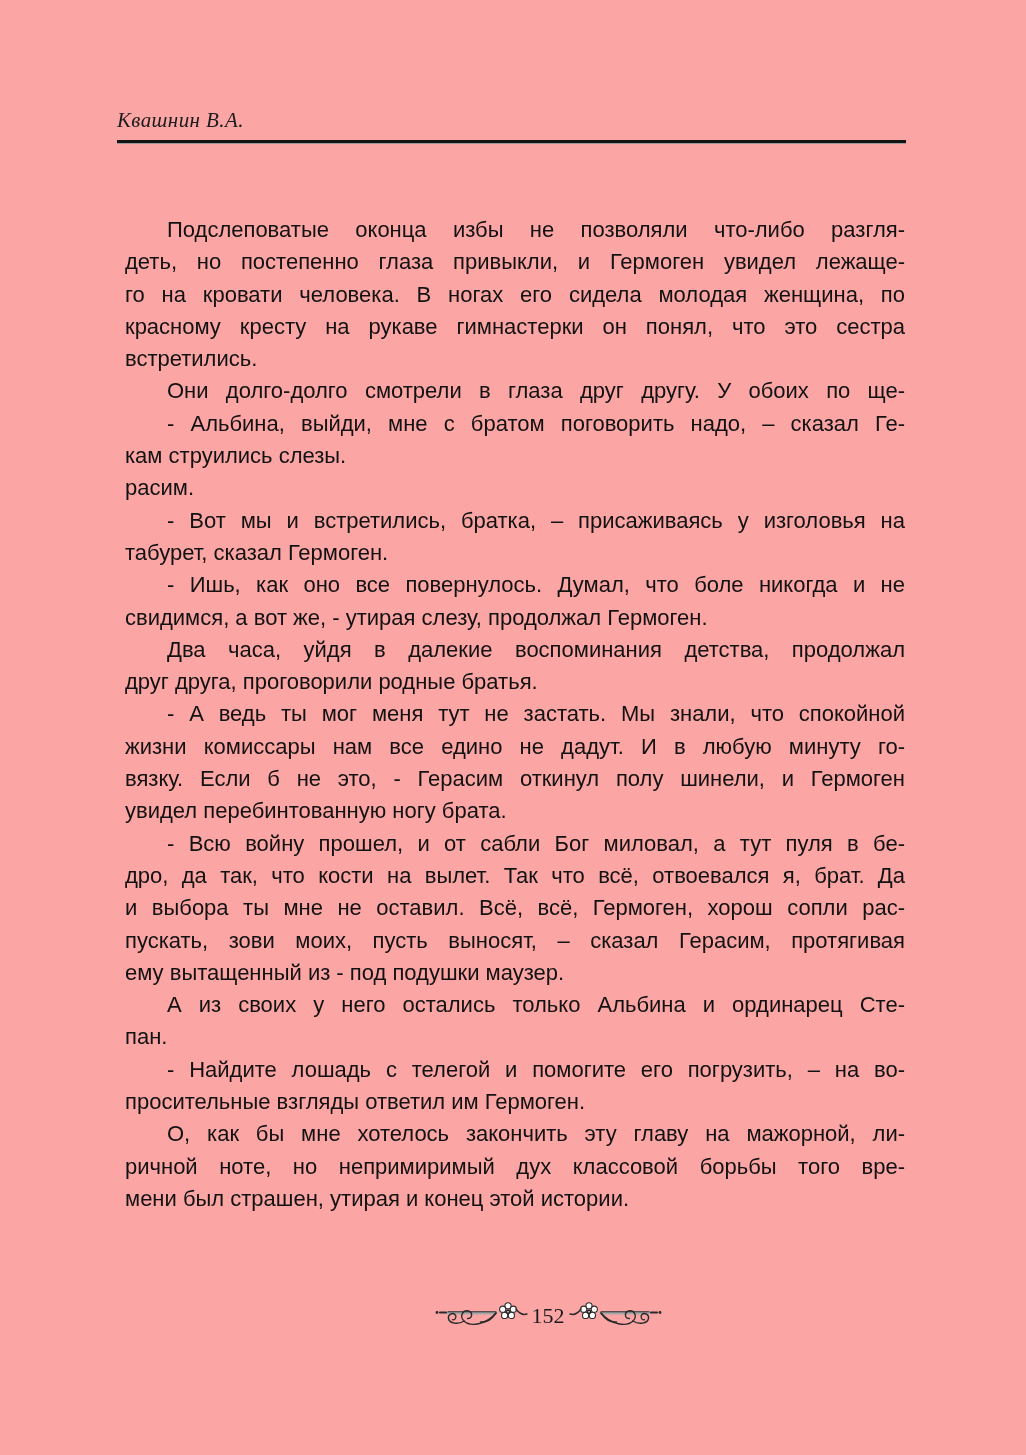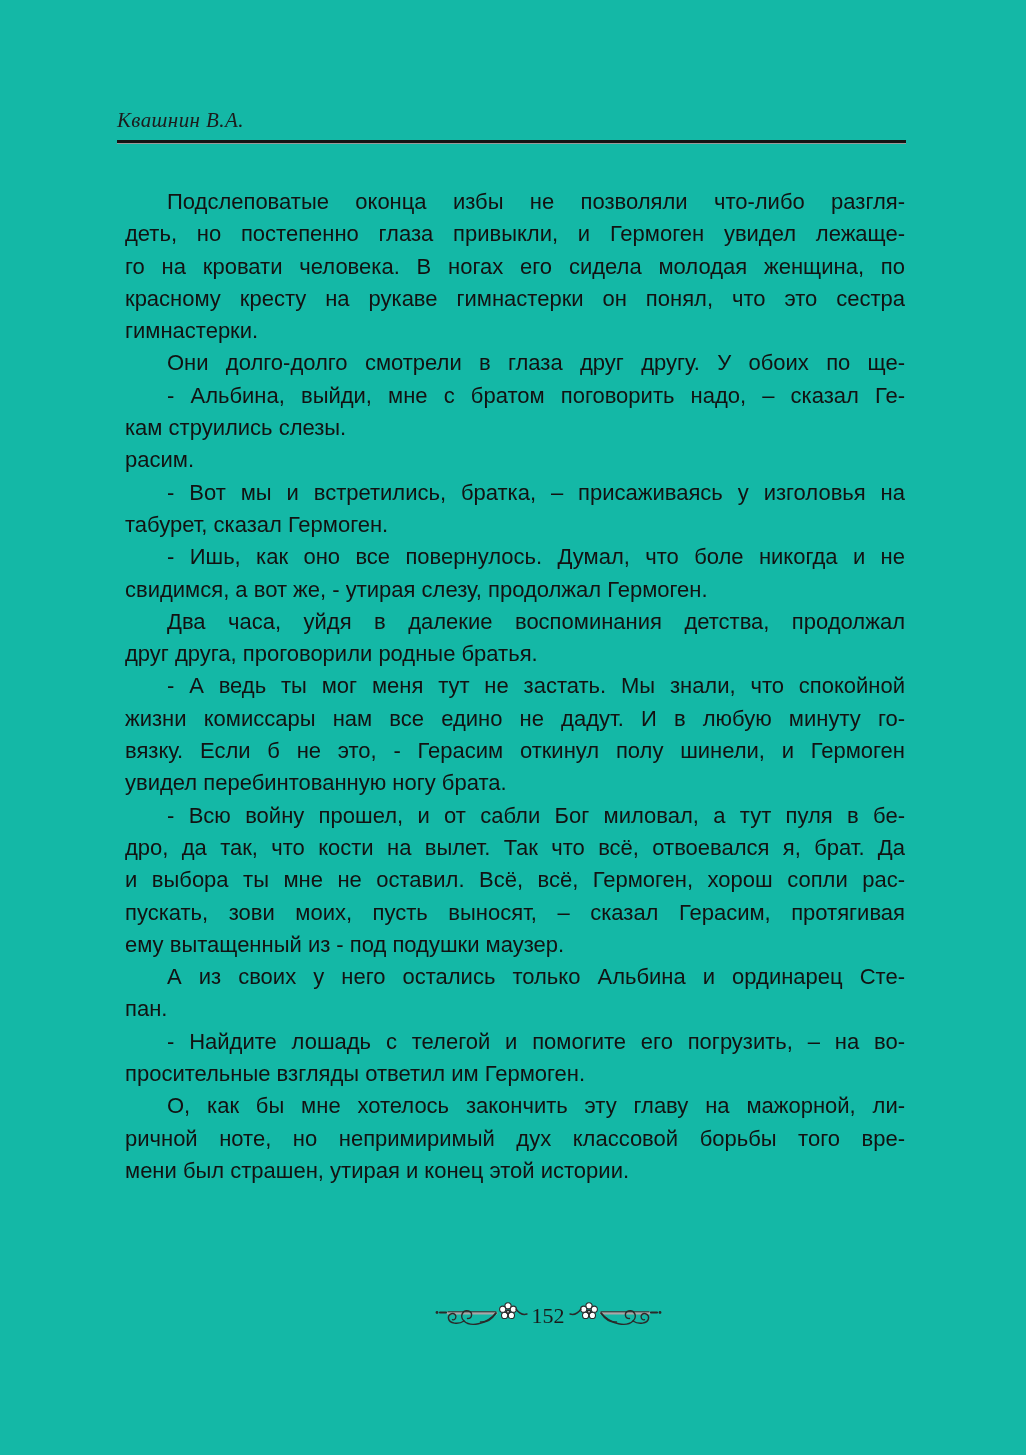--- a/index.html
+++ b/index.html
@@ -1,21 +1,21 @@
 <!DOCTYPE html>
 <html lang="ru"><head>
 <meta charset="utf-8">
 <style>
   html, body { margin: 0; padding: 0; background: #e8e8e8; }
   .page {
     position: relative;
     width: 1026px;
     height: 1455px;
     margin: 0 auto;
-    background: #14b8a6;
+    background: #fca5a5;
     overflow: hidden;
     font-family: "Liberation Sans", sans-serif;
     color: #161616;
   }
   .header-author {
     position: absolute;
     left: 117px;
     top: 108px;
     font-family: "Liberation Serif", serif;
     font-style: italic;
@@ -28,21 +28,21 @@
     position: absolute;
     left: 117px;
     top: 140px;
     width: 789px;
   }
   .header-rule .rule-main { height: 3px; background: #141414; }
   .header-rule .rule-shadow { height: 1px; background: #9a9a9a; }
   .page-body {
     position: absolute;
     left: 125px;
-    top: 186px;
+    top: 214px;
     width: 780px;
     font-size: 22px;
     line-height: 32.3px;
     color: #121212;
   }
   .line {
     text-align: justify;
     text-align-last: justify;
     white-space: normal;
   }
@@ -78,21 +78,21 @@
   <div class="header-rule">
     <div class="rule-main"></div>
     <div class="rule-shadow"></div>
   </div>
 
   <div class="page-body">
       <div class="line first">Подслеповатые оконца избы не позволяли что-либо разгля-</div>
       <div class="line">деть, но постепенно глаза привыкли, и Гермоген увидел лежаще-</div>
       <div class="line">го на кровати человека. В ногах его сидела молодая женщина, по</div>
       <div class="line">красному кресту на рукаве гимнастерки он понял, что это сестра</div>
-      <div class="line last">гимнастерки.</div>
+      <div class="line last">встретились.</div>
       <div class="line first">Они долго-долго смотрели в глаза друг другу. У обоих по ще-</div>
       <div class="line first">- Альбина, выйди, мне с братом поговорить надо, – сказал Ге-</div>
       <div class="line last">кам струились слезы.</div>
       <div class="line last">расим.</div>
       <div class="line first">- Вот мы и встретились, братка, – присаживаясь у изголовья на</div>
       <div class="line last">табурет, сказал Гермоген.</div>
       <div class="line first">- Ишь, как оно все повернулось. Думал, что боле никогда и не</div>
       <div class="line last">свидимся, а вот же, - утирая слезу, продолжал Гермоген.</div>
       <div class="line first">Два часа, уйдя в далекие воспоминания детства, продолжал</div>
       <div class="line last">друг друга, проговорили родные братья.</div>

